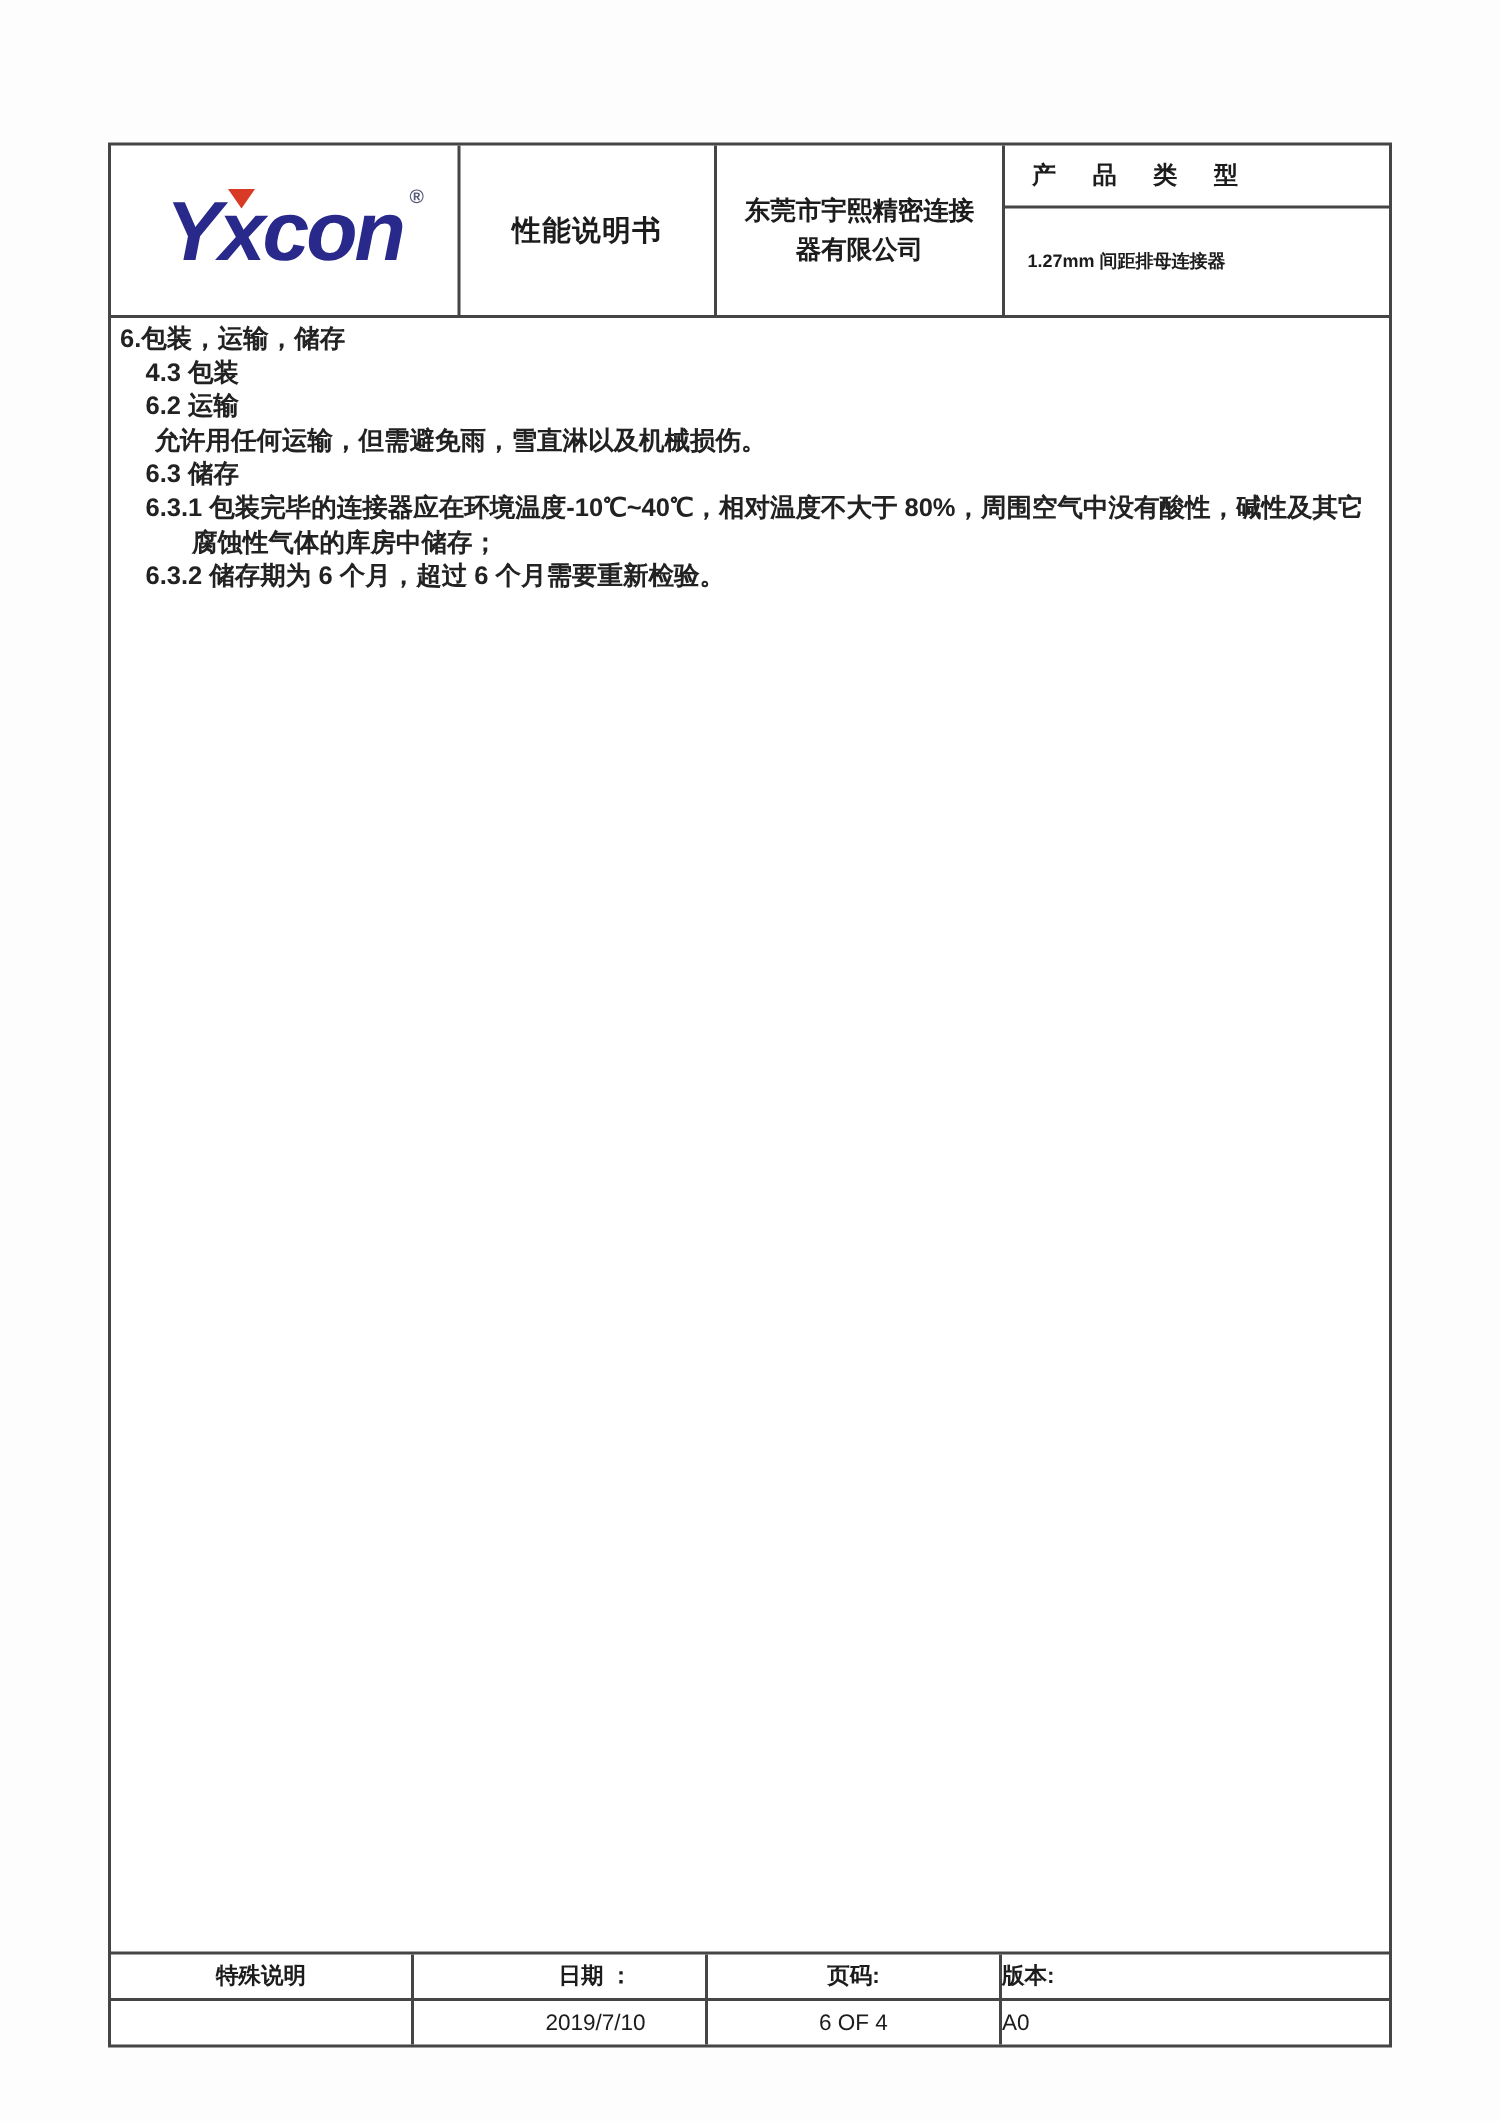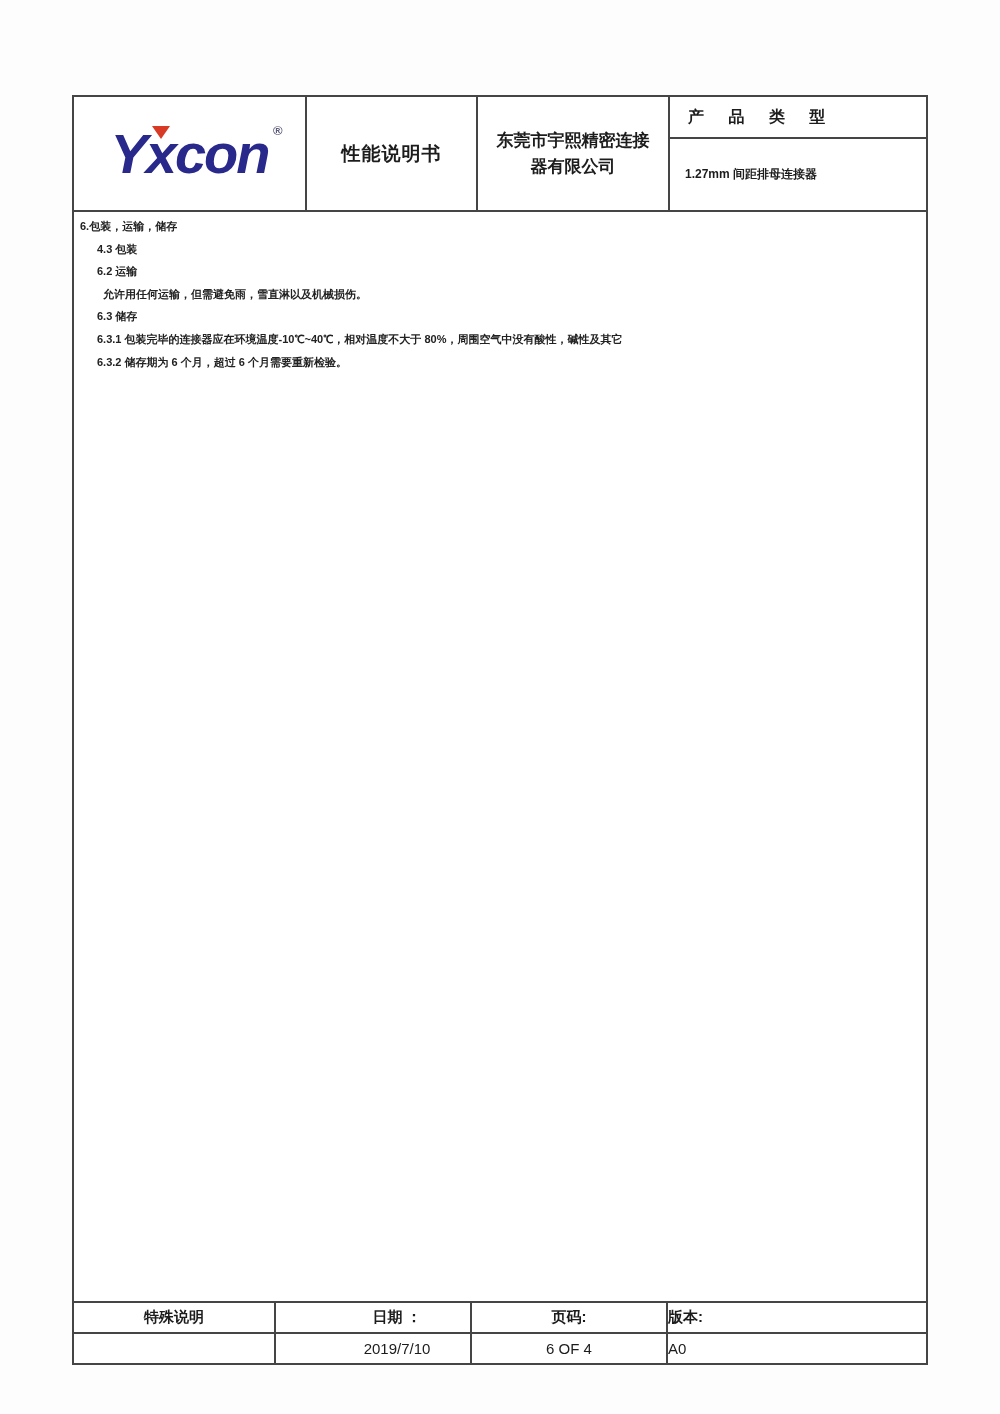--- a/index.html
+++ b/index.html
@@ -29,21 +29,21 @@
     letter-spacing:-2px;color:#29298c;
   }
   .logo-tri{
     position:absolute;left:52px;top:7px;width:0;height:0;
     border-left:9px solid transparent;border-right:9px solid transparent;
     border-top:13px solid #d83a26;
   }
   .logo-reg{position:absolute;right:-4px;top:4px;font-size:13px;color:#5a5a7a;font-weight:bold;}
   
   .body-area{flex:1 1 auto;padding:3px 10px 0 6px;overflow:hidden;}
-  .bline{font-size:11px;line-height:22.6px;font-weight:bold;color:#222;white-space:nowrap;}
+  .bline{font-size:17px;line-height:22.6px;font-weight:bold;color:#222;white-space:nowrap;}
   .i0{padding-left:0;}
   .i1{padding-left:17px;}
   .i2{padding-left:23px;}
   .i3{padding-left:48px;}
   
   .footer-table{flex:0 0 60px;border-top:2px solid #454545;display:flex;flex-direction:column;}
   .frow{display:flex;flex:1 1 50%;}
   .frow-labels{border-bottom:2px solid #454545;}
   .fcell{box-sizing:border-box;border-right:2px solid #454545;display:flex;align-items:center;justify-content:center;
     font-size:15px;}
@@ -81,20 +81,21 @@
       </div>
     </div>
 
     <div class="body-area">
       <div class="bline i0">6.包装，运输，储存</div>
       <div class="bline i1">4.3 包装</div>
       <div class="bline i1">6.2 运输</div>
       <div class="bline i2">允许用任何运输，但需避免雨，雪直淋以及机械损伤。</div>
       <div class="bline i1">6.3 储存</div>
       <div class="bline i1">6.3.1 包装完毕的连接器应在环境温度-10℃~40℃，相对温度不大于 80%，周围空气中没有酸性，碱性及其它</div>
+      <div class="bline i3">腐蚀性气体的库房中储存；</div>
       <div class="bline i1">6.3.2 储存期为 6 个月，超过 6 个月需要重新检验。</div>
     </div>
 
     <div class="footer-table">
       <div class="frow frow-labels">
         <div class="fcell lbl fc1">特殊说明</div>
         <div class="fcell lbl fc2">日期 ：</div>
         <div class="fcell lbl fc3">页码:</div>
         <div class="fcell lbl fc4">版本:</div>
       </div>

